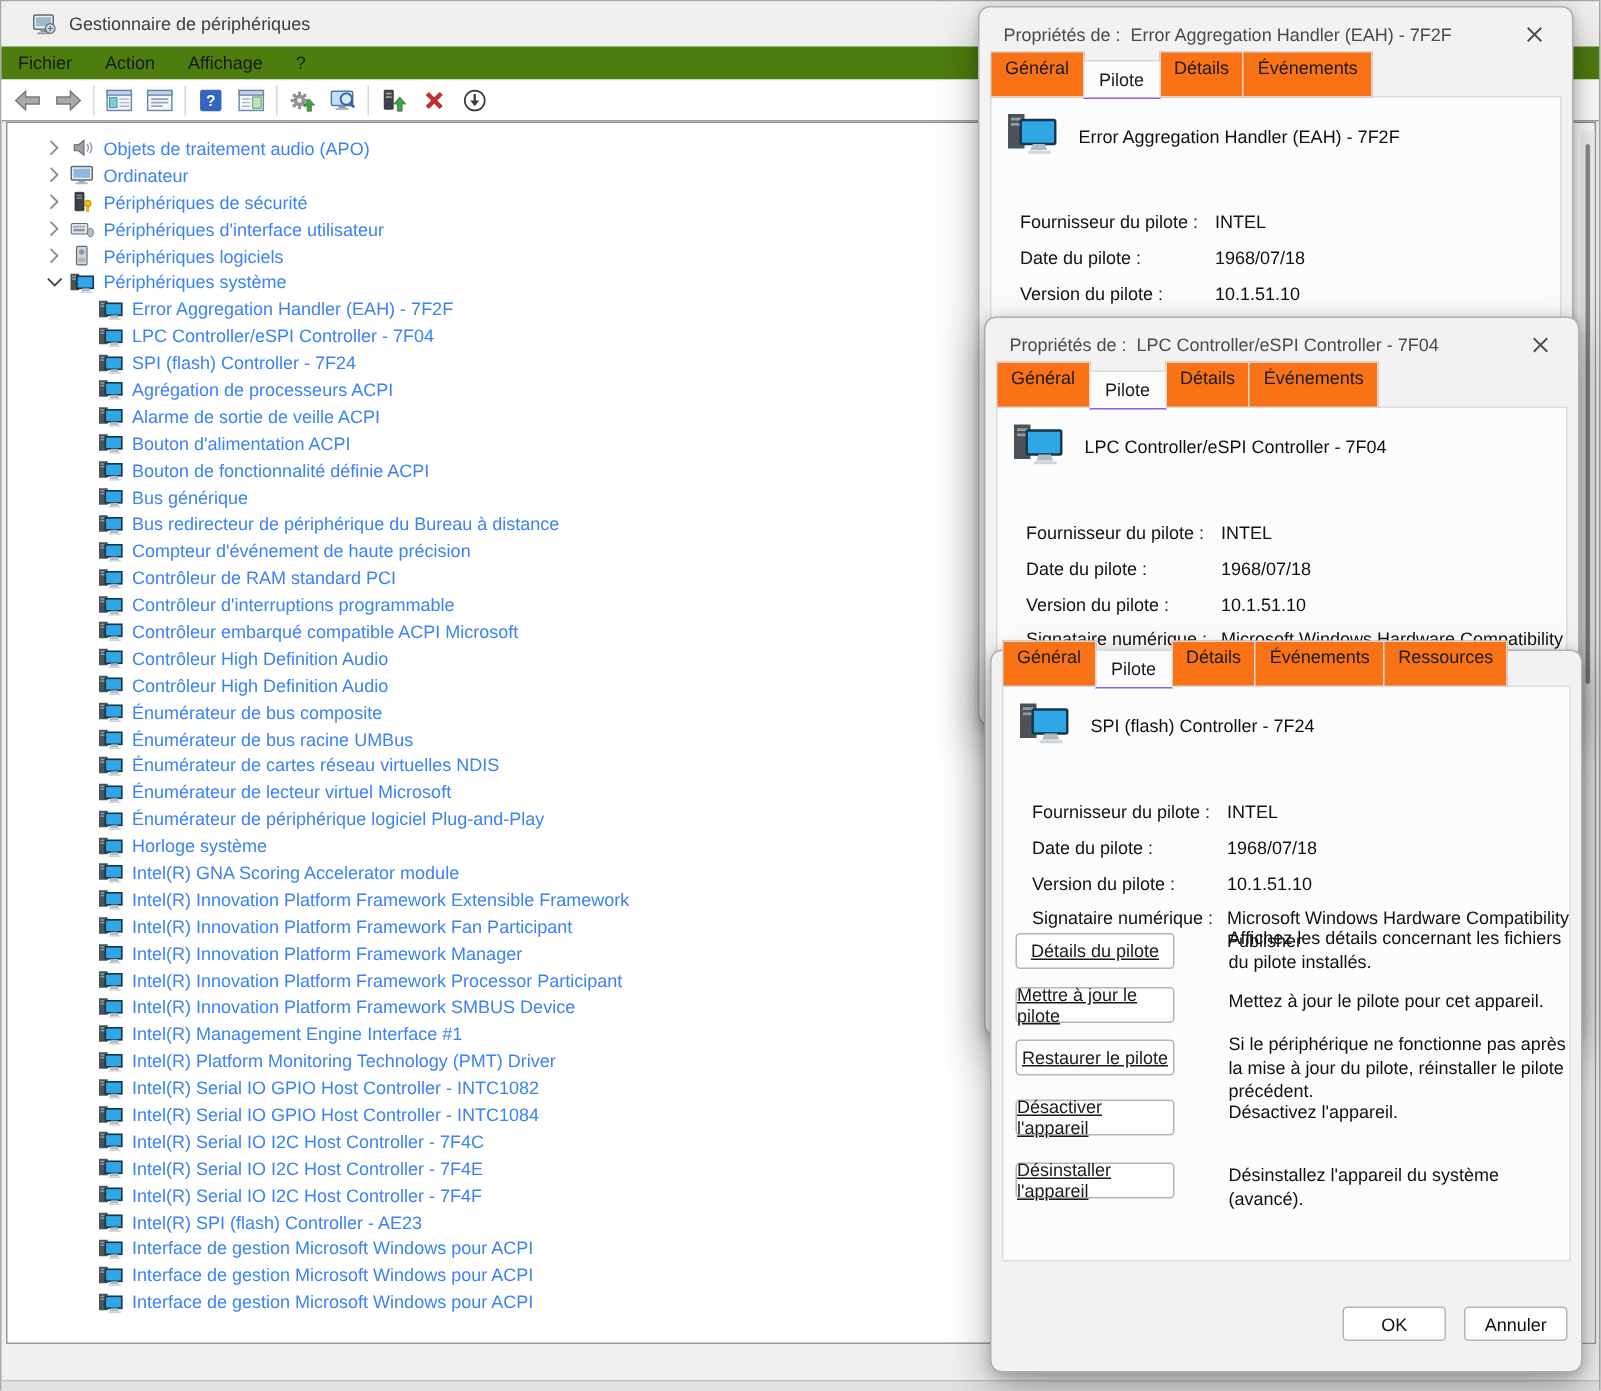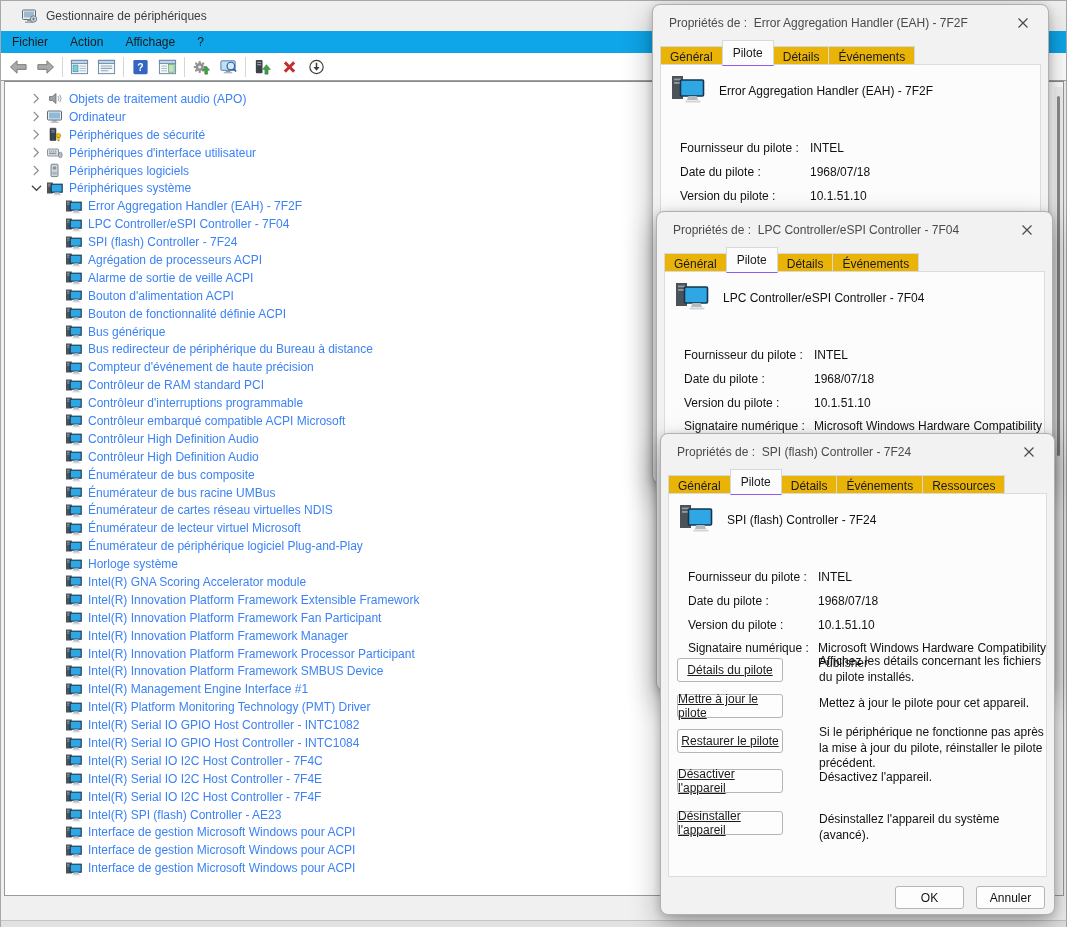--- a/index.html
+++ b/index.html
@@ -4,21 +4,21 @@
 <style>
   html,body{margin:0;padding:0;width:1067px;height:927px;overflow:hidden;
     font-family:"Liberation Sans",sans-serif;background:#e8e8e8;}
   .main-window{position:absolute;inset:0;background:#f0f0f0;border:1px solid #a8a8a8;box-sizing:border-box;}
   
   .titlebar{height:30px;display:flex;align-items:center;padding-left:20px;background:#f0f0f0;}
   .app-icon{width:17px;height:17px;margin-right:8px;}
   .app-icon svg{width:100%;height:100%;}
   .title-text{font-size:12px;color:#3d3d3d;}
   
-  .menubar{height:22px;background:#0ea5e9;display:flex;align-items:center;font-size:12px;color:#1a1a1a;}
+  .menubar{height:22px;background:#4d7c0f;display:flex;align-items:center;font-size:12px;color:#1a1a1a;}
   .menu-item{padding:0 11px;height:100%;display:flex;align-items:center;}
   
   .toolbar{height:27px;background:#fff;display:flex;align-items:center;border-bottom:1px solid #99a0a6;padding-left:4px;}
   .tbtn{width:27px;height:24px;display:flex;align-items:center;justify-content:center;}
   .tbtn svg{width:19px;height:18px;}
   .tsep{width:1px;height:20px;background:#d6d6d6;margin:0 3px;}
   
   .treeview{position:absolute;left:3px;top:80px;width:1060px;bottom:30px;background:#fff;
     border:1px solid #9a9a9a;border-top-color:#8b8b8b;box-sizing:border-box;overflow:hidden;padding-top:8px;}
   .trow{height:17.9px;display:flex;align-items:center;font-size:12px;color:#3b82f6;white-space:nowrap;}
@@ -38,36 +38,36 @@
   .dialog{position:absolute;width:397px;background:#f2f2f2;border:1px solid #b0b0b0;border-radius:8px;
     box-shadow:0 12px 30px rgba(0,0,0,.30),0 2px 8px rgba(0,0,0,.18);box-sizing:border-box;}
   #dlg0{left:652px;top:4px;height:480px;z-index:10;}
   #dlg1{left:656px;top:211px;height:480px;z-index:20;}
   #dlg2{left:660px;top:433px;width:395px;height:482px;z-index:30;}
   .dlg-titlebar{height:36px;display:flex;align-items:center;padding:0 12px 0 16px;}
   .dlg-title{font-size:12px;color:#4a4a4a;white-space:pre;flex:1;overflow:hidden;}
   .dlg-close{width:26px;height:26px;display:flex;align-items:center;justify-content:center;}
   .dlg-close svg{width:12px;height:12px;}
   .tab-row{display:flex;align-items:flex-end;margin:0 7px;height:24px;position:relative;z-index:2;}
-  .tab{font-size:12px;color:#1a1a1a;padding:3px 9px 0;background:#eab308;border:1px solid #d8d8d8;
+  .tab{font-size:12px;color:#1a1a1a;padding:3px 9px 12px;background:#f97316;border:1px solid #d8d8d8;
     margin-right:-1px;position:relative;}
   .tab.active{background:#fcfcfc;padding:5px 10px 5px;border-bottom:1px solid #8b5cf6;margin-bottom:-1px;z-index:3;}
   .tab-page{position:relative;margin:0 7px;background:#fcfcfc;border:1px solid #dcdcdc;margin-top:-1px;box-sizing:border-box;}
   #dlg0 .tab-page,#dlg1 .tab-page{height:404px;}
   #dlg2 .tab-page{height:384px;}
   .dev-icon{position:absolute;left:9px;top:9px;width:36px;height:30px;}
   .dev-icon svg{width:100%;height:100%;}
   .dev-name{position:absolute;left:58px;top:19px;font-size:12px;color:#111;}
   .frow{position:absolute;left:19px;right:8px;height:20px;margin-top:24px;}
   .flabel{position:absolute;left:0;top:0;font-size:12px;color:#111;}
   .fvalue{position:absolute;left:130px;top:0;width:256px;font-size:12px;color:#111;line-height:15px;}
   .drv-btn{position:absolute;left:8px;width:106px;height:24px;background:#fdfdfd;border:1px solid #b5b5b5;
     border-radius:3px;font-size:12px;color:#1a1a1a;display:flex;align-items:center;justify-content:center;box-sizing:border-box;text-decoration:underline;}
   .drv-desc{position:absolute;left:150px;width:233px;font-size:12px;color:#111;line-height:15.5px;}
-  .dlg-footer{position:absolute;right:9px;bottom:5px;display:flex;gap:12px;padding-left:42px;}
+  .dlg-footer{position:absolute;right:9px;bottom:20px;display:flex;gap:12px;padding-left:42px;}
   .btn{min-width:69px;height:23px;background:#fdfdfd;border:1px solid #b5b5b5;border-radius:3px;
     font-size:12px;color:#111;display:flex;align-items:center;justify-content:center;box-sizing:border-box;padding:0 6px;}
 </style>
 </head>
 <body>
 
 <div class="main-window">
   <div class="titlebar">
     <span class="app-icon"><svg viewBox="0 0 17 17">
           <rect x="1.5" y="2" width="13" height="9.5" rx="1" fill="#e8eef3" stroke="#5a6b7a"></rect>
@@ -819,28 +819,20 @@
         </div>
         <div class="frow" style="top: 123px;">
           <span class="flabel">Signataire numérique :</span>
           <span class="fvalue">Microsoft Windows Hardware Compatibility Publisher</span>
         </div>
       </div>
   </div>
 </div>
 
 <div class="dialog" id="dlg2">
-  <div class="dlg-titlebar">
-    <span class="dlg-title">Propriétés de :  SPI (flash) Controller - 7F24</span>
-    <span class="dlg-close">
-        <svg viewBox="0 0 12 12">
-          <path d="M1.5 1.5 L10.5 10.5 M10.5 1.5 L1.5 10.5" stroke="#4a4a4a" stroke-width="1.2" fill="none"></path>
-        </svg>
-      </span>
-  </div>
   <div class="tab-row">
       <div class="tab">Général</div>
       <div class="tab active">Pilote</div>
       <div class="tab">Détails</div>
       <div class="tab">Événements</div>
       <div class="tab">Ressources</div>
     </div>
   <div class="tab-page">
     <span class="dev-icon"><svg viewBox="0 0 36 30">
           <rect x="2" y="2" width="11" height="23" fill="#4b5258"></rect>

